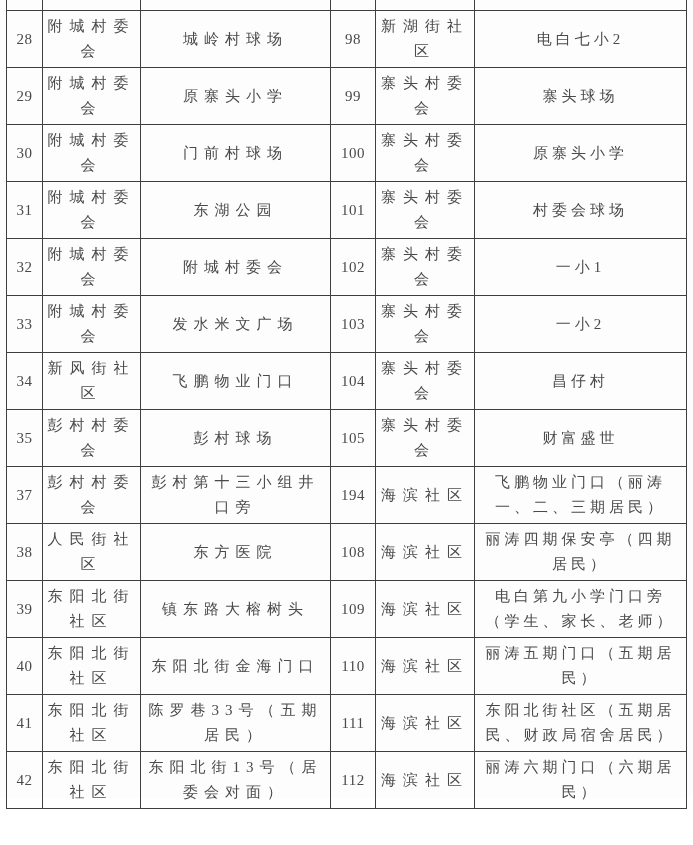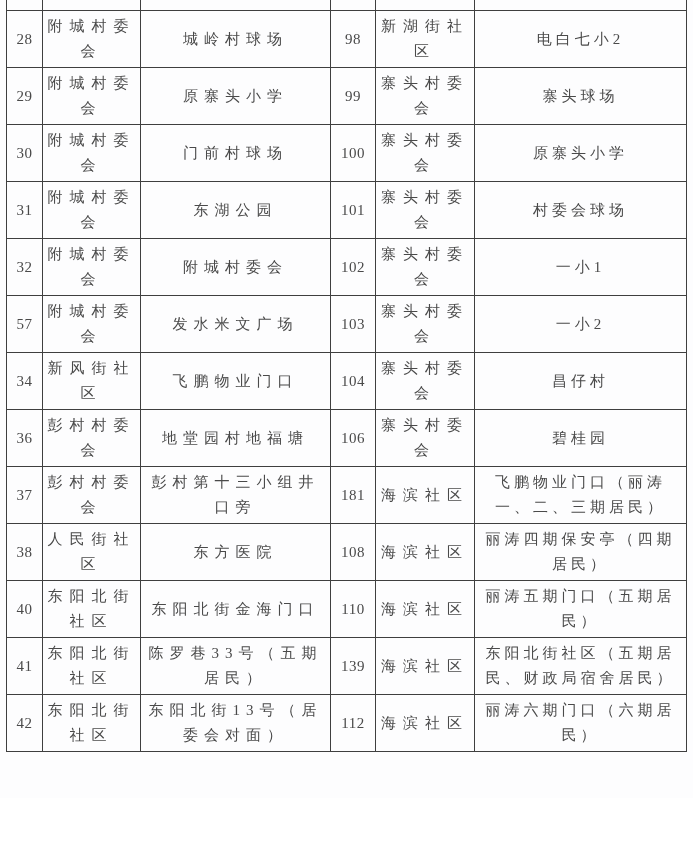--- a/index.html
+++ b/index.html
@@ -116,80 +116,88 @@
   <tr class="data-row">
     <td class="c-no">32</td>
     <td class="c-org">附城村委会</td>
     <td class="c-loc">附城村委会</td>
     <td class="c-no">102</td>
     <td class="c-org">寨头村委会</td>
     <td class="c-loc-r">一小1</td>
   </tr>
 
   <tr class="data-row">
-    <td class="c-no">57</td>
+    <td class="c-no">33</td>
     <td class="c-org">附城村委会</td>
     <td class="c-loc">发水米文广场</td>
     <td class="c-no">103</td>
     <td class="c-org">寨头村委会</td>
     <td class="c-loc-r">一小2</td>
   </tr>
 
   <tr class="data-row">
     <td class="c-no">34</td>
     <td class="c-org">新风街社区</td>
     <td class="c-loc">飞鹏物业门口</td>
     <td class="c-no">104</td>
     <td class="c-org">寨头村委会</td>
     <td class="c-loc-r">昌仔村</td>
   </tr>
 
-
-  <tr class="data-row">
-    <td class="c-no">36</td>
+  <tr class="data-row">
+    <td class="c-no">35</td>
     <td class="c-org">彭村村委会</td>
-    <td class="c-loc">地堂园村地福塘</td>
-    <td class="c-no">106</td>
-    <td class="c-org">寨头村委会</td>
-    <td class="c-loc-r">碧桂园</td>
-  </tr>
+    <td class="c-loc">彭村球场</td>
+    <td class="c-no">105</td>
+    <td class="c-org">寨头村委会</td>
+    <td class="c-loc-r">财富盛世</td>
+  </tr>
+
 
   <tr class="data-row">
     <td class="c-no">37</td>
     <td class="c-org">彭村村委会</td>
     <td class="c-loc">彭村第十三小组井口旁</td>
-    <td class="c-no">181</td>
+    <td class="c-no">194</td>
     <td class="c-org">海滨社区</td>
     <td class="c-loc-r">飞鹏物业门口（丽涛一、二、三期居民）</td>
   </tr>
 
   <tr class="data-row">
     <td class="c-no">38</td>
     <td class="c-org">人民街社区</td>
     <td class="c-loc">东方医院</td>
     <td class="c-no">108</td>
     <td class="c-org">海滨社区</td>
     <td class="c-loc-r">丽涛四期保安亭（四期居民）</td>
   </tr>
 
+  <tr class="data-row">
+    <td class="c-no">39</td>
+    <td class="c-org">东阳北街社区</td>
+    <td class="c-loc">镇东路大榕树头</td>
+    <td class="c-no">109</td>
+    <td class="c-org">海滨社区</td>
+    <td class="c-loc-r">电白第九小学门口旁（学生、家长、老师）</td>
+  </tr>
 
   <tr class="data-row">
     <td class="c-no">40</td>
     <td class="c-org">东阳北街社区</td>
     <td class="c-loc">东阳北街金海门口</td>
     <td class="c-no">110</td>
     <td class="c-org">海滨社区</td>
     <td class="c-loc-r">丽涛五期门口（五期居民）</td>
   </tr>
 
   <tr class="data-row">
     <td class="c-no">41</td>
     <td class="c-org">东阳北街社区</td>
     <td class="c-loc">陈罗巷33号（五期居民）</td>
-    <td class="c-no">139</td>
+    <td class="c-no">111</td>
     <td class="c-org">海滨社区</td>
     <td class="c-loc-r">东阳北街社区（五期居民、财政局宿舍居民）</td>
   </tr>
 
   <tr class="data-row">
     <td class="c-no">42</td>
     <td class="c-org">东阳北街社区</td>
     <td class="c-loc">东阳北街13号（居委会对面）</td>
     <td class="c-no">112</td>
     <td class="c-org">海滨社区</td>

